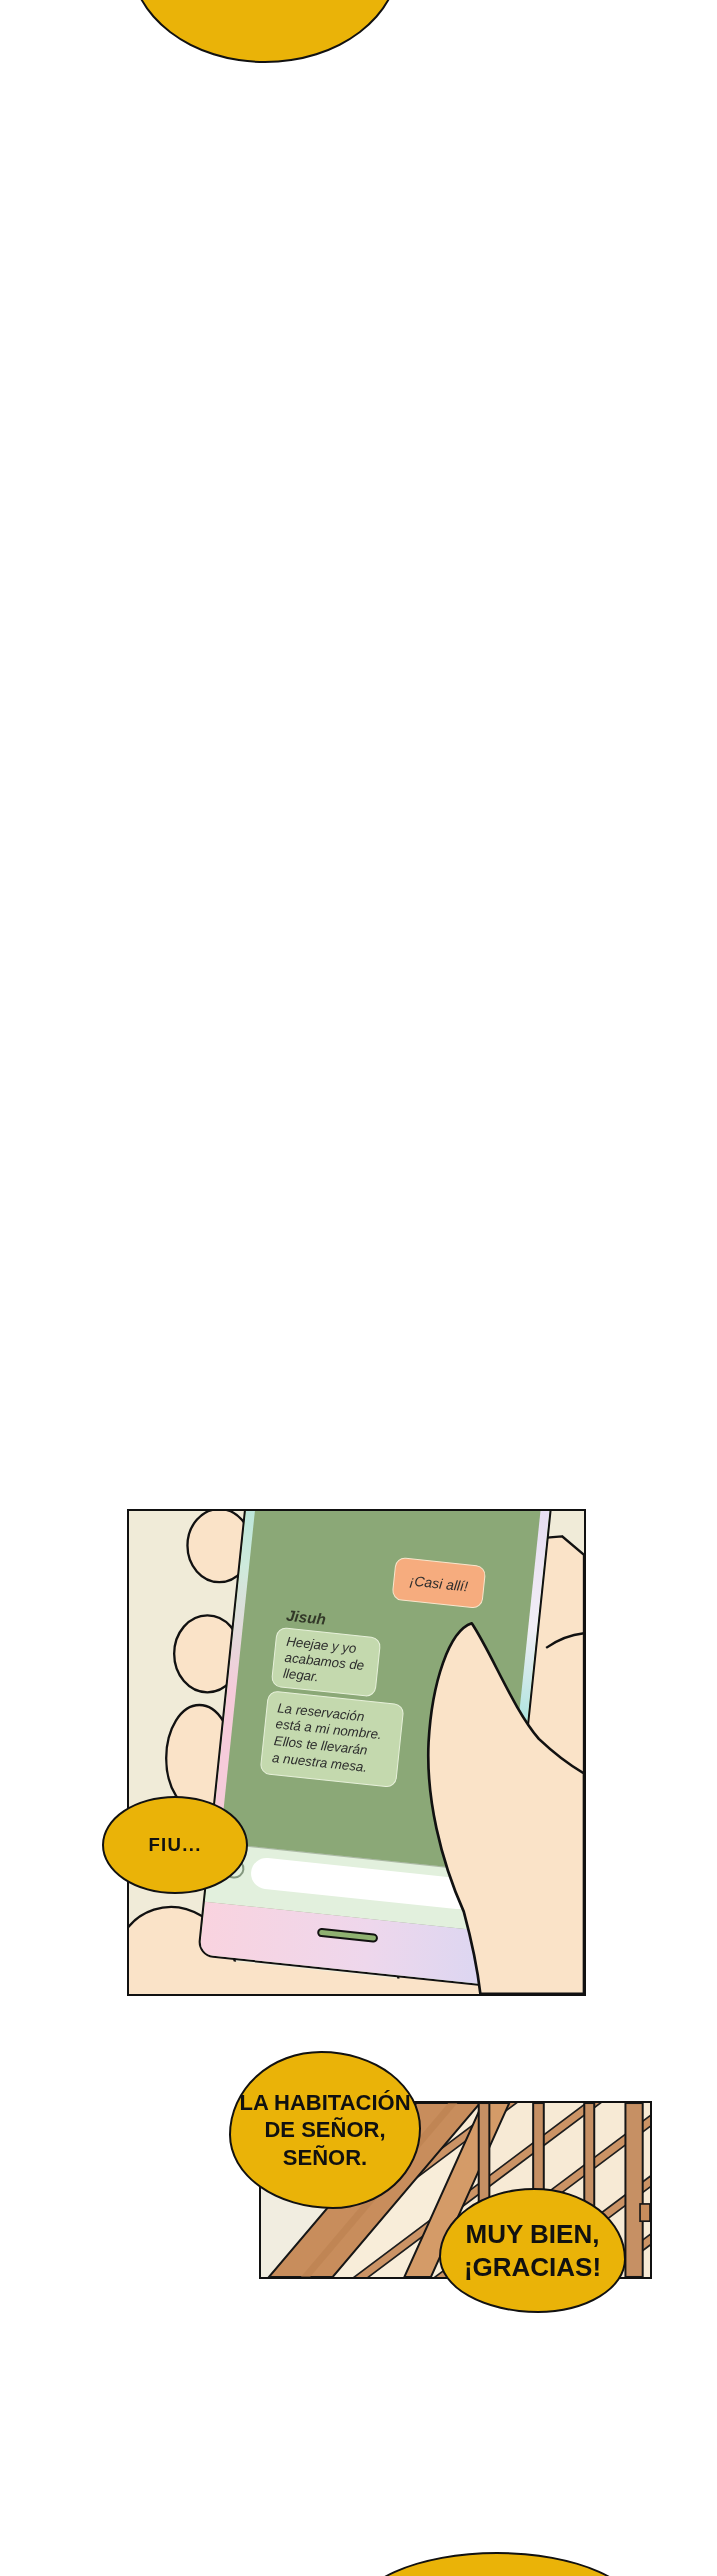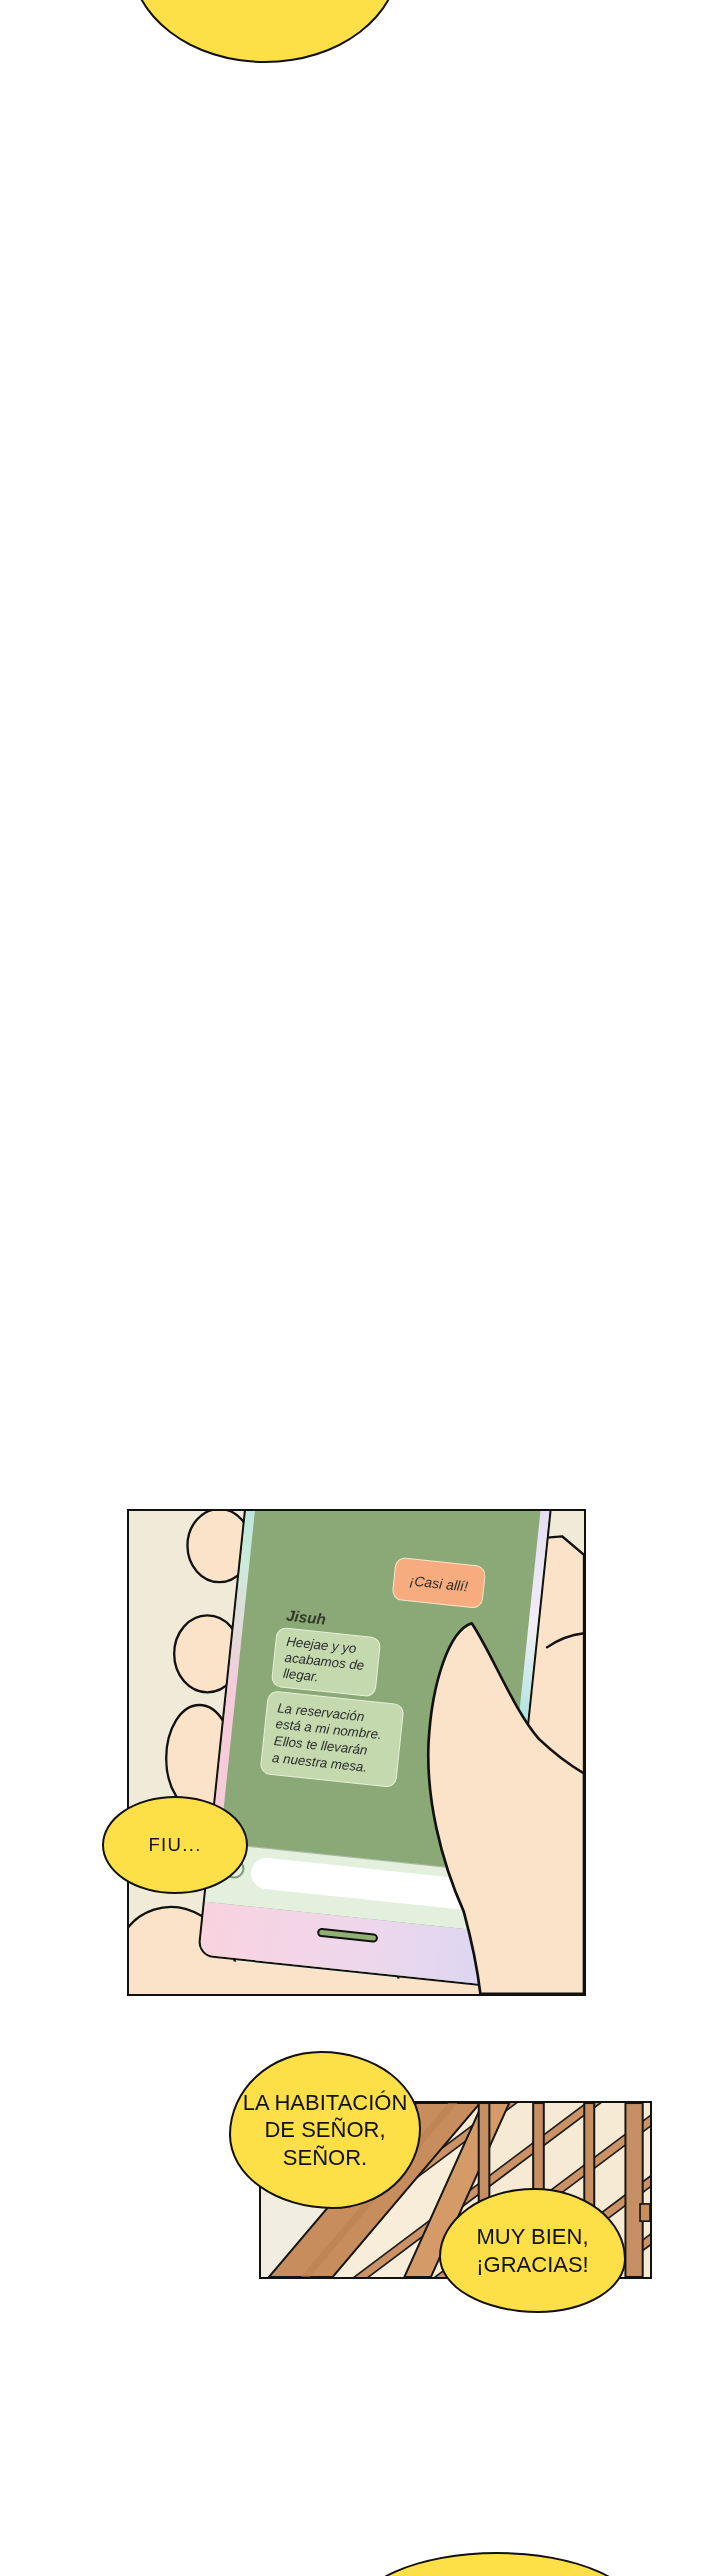--- a/index.html
+++ b/index.html
@@ -60,34 +60,34 @@
   }
   .msg-recv {
     background:#c4d9ae; border:1.3px solid #e7f0da; border-radius:10px;
     padding-left:10px; text-align:left;
   }
   .msg-recv-1 { left:43px; top:178px; width:105px; height:60px; }
   .msg-recv-2 { left:41px; top:242px; width:137px; height:84px; line-height:16.6px; }
 
   
   .bubble {
-    position:absolute; background:#fde047; border:2.7px solid #111;
+    position:absolute; background:#eab308; border:2.7px solid #111;
     display:flex; align-items:center; justify-content:center;
     text-align:center; color:#111; z-index:6; white-space:pre-line;
-    font-weight:normal;
+    font-weight:bold;
   }
   .bubble-top-partial   { left:130px; top:-143px; width:266px; height:202px; border-radius:50%; }
   .bubble-fiu           { left:102px; top:1796px; width:142px; height:94px; border-radius:50%;
                           font-size:18.6px; letter-spacing:1.3px; }
   .bubble-habitacion    { left:229px; top:2051px; width:188px; height:154px;
                           border-radius:48% 52% 46% 54% / 53% 49% 51% 47%;
                           font-size:22px; line-height:1.25; }
   .bubble-gracias       { left:439px; top:2188px; width:183px; height:121px;
                           border-radius:51% 49% 47% 53% / 55% 57% 43% 45%;
-                          font-size:22px; line-height:1.25; }
+                          font-size:26px; line-height:1.25; }
   .bubble-bottom-partial{ left:352px; top:2552px; width:286px; height:126px; border-radius:50%; }
 </style>
 </head>
 <body>
 
 <div class="bubble bubble-top-partial"></div>
 
 <section class="panel panel-phone">
 
   <svg class="hand-behind" width="455" height="483" viewBox="0 0 685 727">

